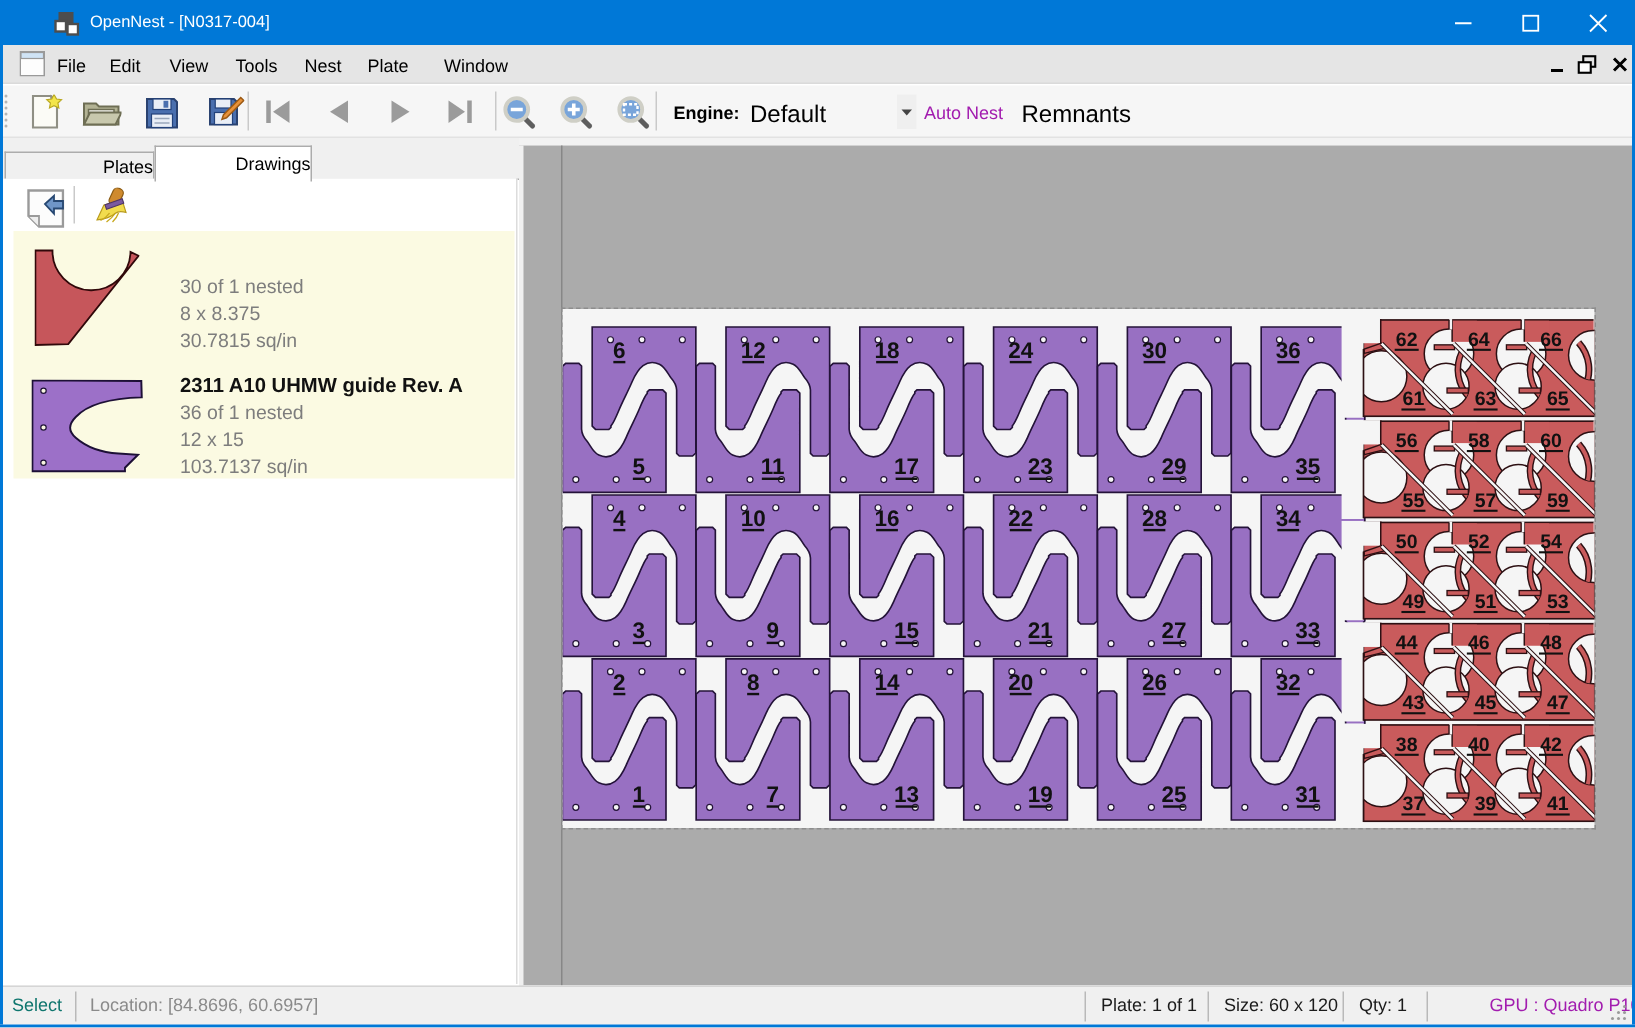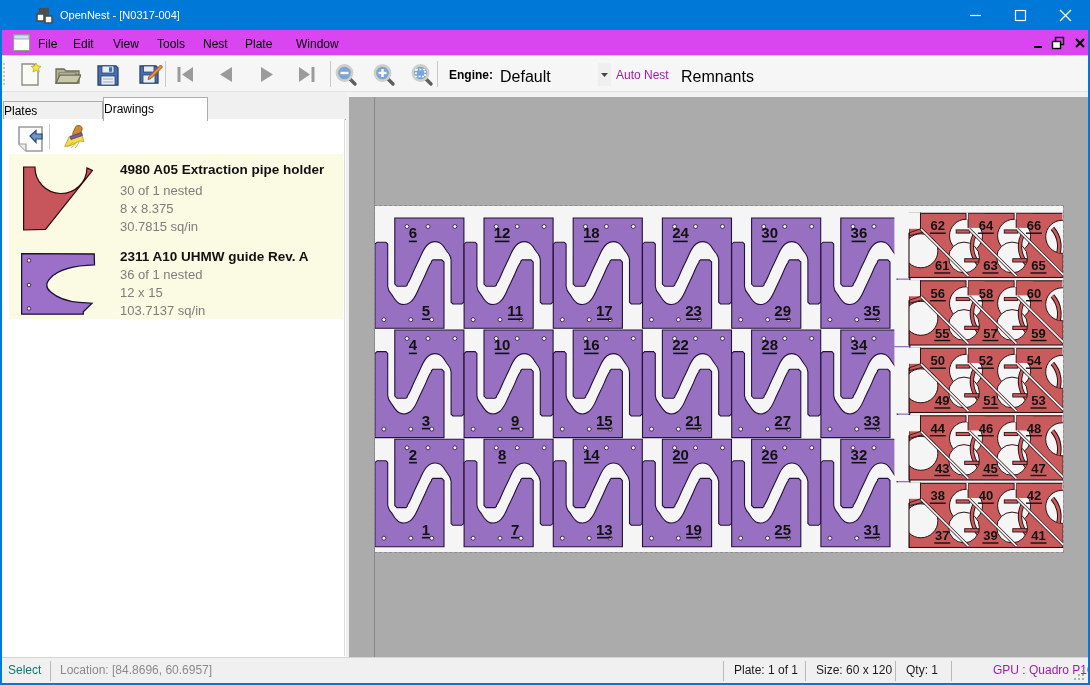--- a/index.html
+++ b/index.html
@@ -1,28 +1,28 @@
 <!DOCTYPE html>
 <html><head><meta charset="utf-8"><style>
 *{margin:0;padding:0;box-sizing:border-box}
 html,body{width:1090px;height:685px;overflow:hidden;font-family:"Liberation Sans",sans-serif;background:#fff;position:relative}
 .abs{position:absolute}
 
 #title{left:0;top:0;width:1090px;height:30px;background:#0078d7;color:#fff}
 #title .txt{position:absolute;left:60px;top:8.5px;font-size:11px}
 .tbtn{position:absolute;top:0;width:45px;height:30px}
 
-#menu{left:0;top:30px;width:1090px;height:26px;background:#d946ef;border-bottom:1px solid #dadada}
+#menu{left:0;top:30px;width:1090px;height:26px;background:#e5e5e5;border-bottom:1px solid #dadada}
 #menu span{position:absolute;top:7px;font-size:12px;color:#000}
 
 #tbar{left:0;top:57px;width:1090px;height:35px;background:#f6f6f6;border-bottom:1px solid #e2e2e2}
 .sep{position:absolute;top:4px;width:1px;height:26px;background:#c9c9c9}
 
 #tabstrip{left:0;top:92px;width:346px;height:28px;background:#f0f0f0}
-.tab{position:absolute;font-size:12px;color:#000;text-align:left;border:1px solid #acacac;z-index:2}
+.tab{position:absolute;font-size:12px;color:#000;text-align:right;border:1px solid #acacac;z-index:2}
 #panel{left:1px;top:119px;width:344px;height:537px;background:#fff;border-right:1px solid #dcdcdc}
 #ptool{position:absolute;left:0;top:0;width:343px;height:35px;background:#fff}
 #plist{position:absolute;left:8px;top:35px;width:334px;height:165px;background:#fbfae2}
 .ttl{position:absolute;font-size:13.5px;font-weight:bold;color:#111;white-space:nowrap}
 .sub{position:absolute;font-size:13px;color:#7d7d7d;white-space:nowrap}
 
 #canvas{left:346px;top:97px;width:742px;height:560px;background:#ababab}
 #canvastop{left:346px;top:92px;width:742px;height:5px;background:#f2f2f2}
 #lstrip{position:absolute;left:0;top:0;width:3px;height:560px;background:#f0f0f0}
 #vline{position:absolute;left:28px;top:0px;width:1px;height:560px;background:#878787}
@@ -186,21 +186,20 @@
    <path d="M8,12 L20,8 L23,16 Q18,15 16,17 Q12,21 4,22 Z" fill="#f2dc4e" stroke="#b99b1d" stroke-width="0.8" transform="rotate(3 12 16)"></path>
    <path d="M9,11.5 L20.5,7.5 L21.5,10.5 L10,14.5 Z" fill="#7a5aa0" stroke="#4d3566" stroke-width="0.7"></path>
    <path d="M6,22 Q10,20 12,17 M10,23 Q14,20 16,17 M14,23 Q17,20 18,17" stroke="#c8a91f" stroke-width="0.9" fill="none"></path>
   </svg>
  </div>
  <div id="plist">
 
   <svg class="ic" style="left:14px;top:12px" width="70" height="65" viewBox="0 0 70 65">
    <path d="M0.6,1 L12,1 A26,26 0 0 0 64,2 L69.4,4.5 L22.5,63.4 L0.6,64 Z" fill="#c6565b" stroke="#30080a" stroke-width="1.2"></path>
   </svg>
-  <div class="ttl" style="left:111px;top:8px">4980 A05 Extraction pipe holder</div>
   <div class="sub" style="left:111px;top:29px">30 of 1 nested</div>
   <div class="sub" style="left:111px;top:47px">8 x 8.375</div>
   <div class="sub" style="left:111px;top:65px">30.7815 sq/in</div>
 
   <svg class="ic" style="left:12px;top:99px" width="76" height="63" viewBox="0 0 76 63">
    <path d="M0.6,0.6 L73.2,1 L73.5,11.9 C50,12.5 36,18 29.5,25 C24.5,30 24.5,34.5 29.5,38.8 C36,44.5 46,48.6 58,49.3 L71,50.2 L62.3,58.8 L62.3,61.2 L0.6,61.2 Z" fill="#9c70c8" stroke="#1d1036" stroke-width="1.3"></path>
    <circle cx="8" cy="7.5" r="1.8" fill="#f7f6df" stroke="#1d1036" stroke-width="0.8"></circle>
    <circle cx="8" cy="32" r="1.8" fill="#f7f6df" stroke="#1d1036" stroke-width="0.8"></circle>
    <circle cx="8" cy="55.5" r="1.8" fill="#f7f6df" stroke="#1d1036" stroke-width="0.8"></circle>
   </svg>

